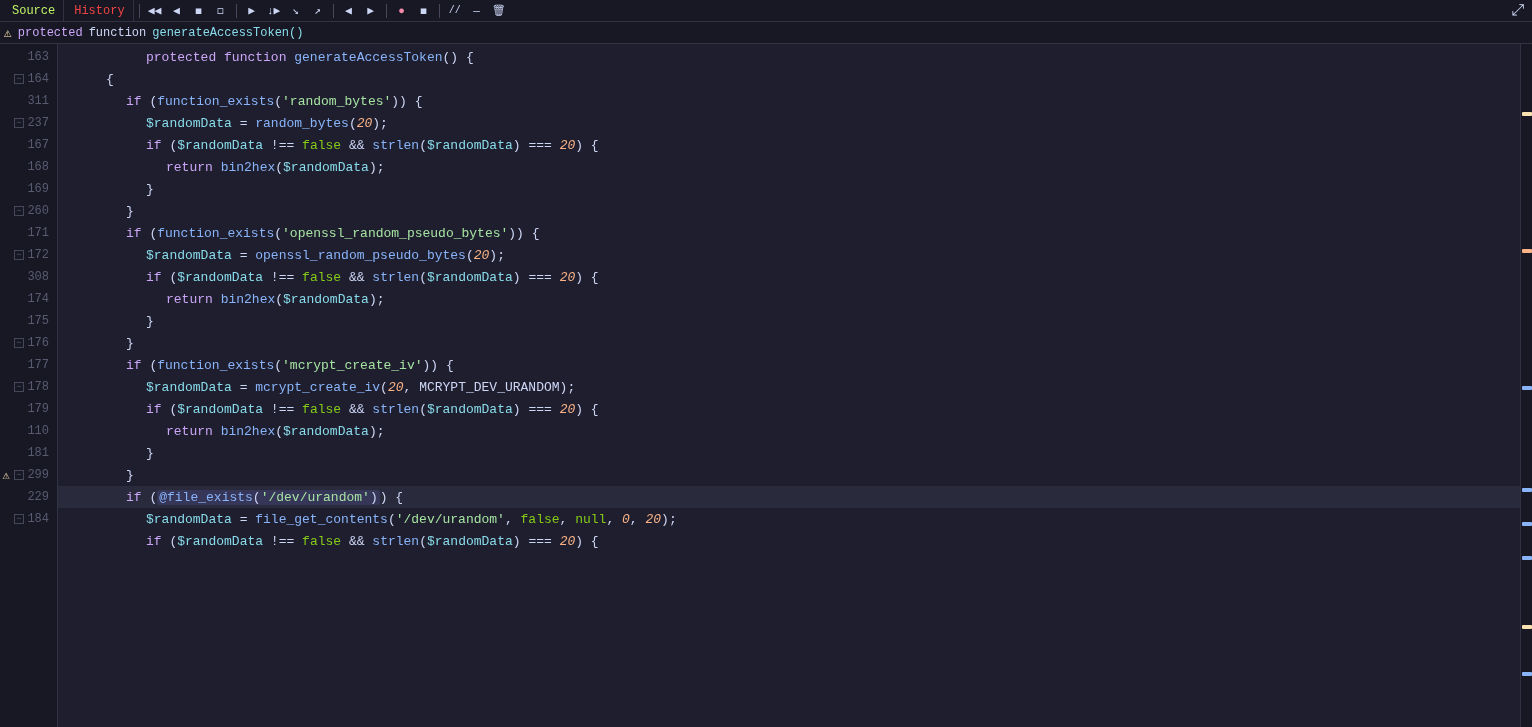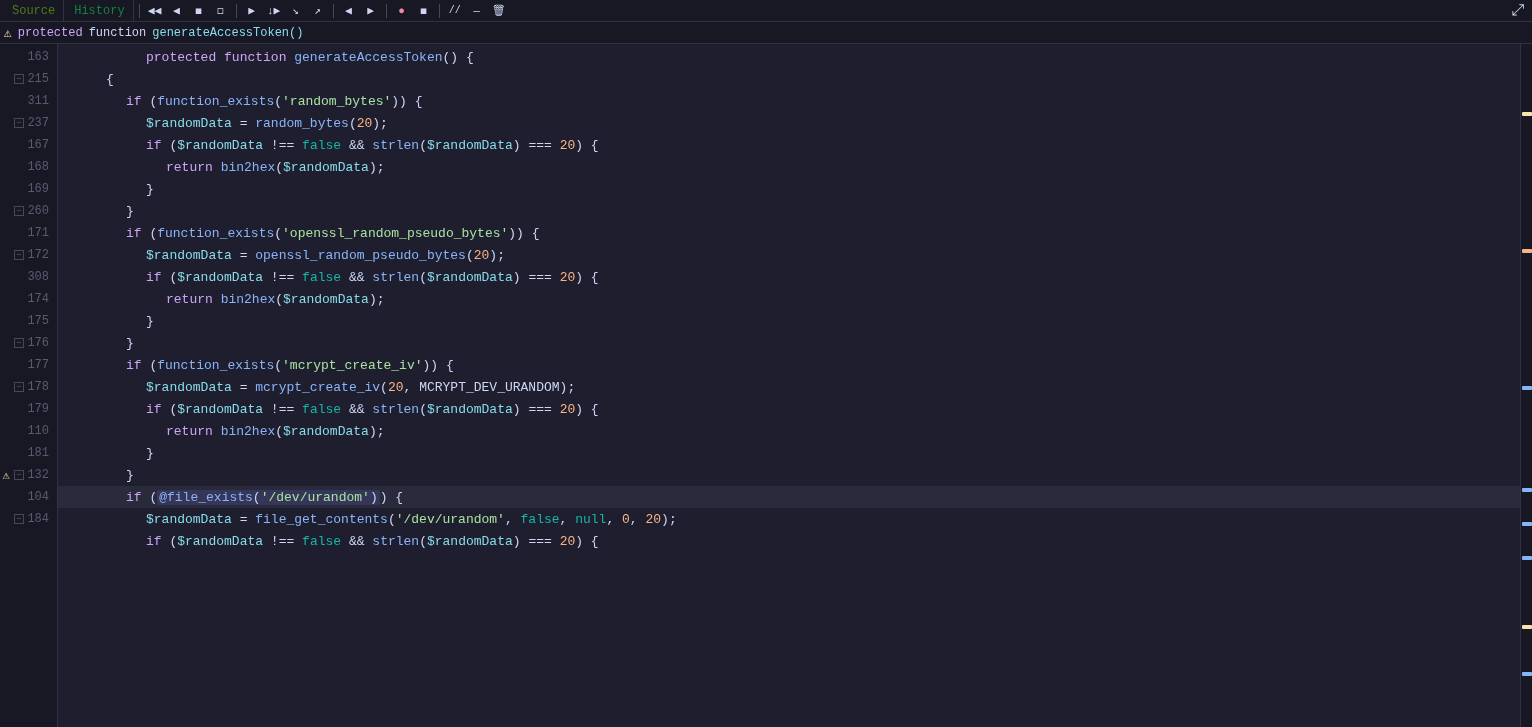--- a/index.html
+++ b/index.html
@@ -41,31 +41,31 @@
       width: 1px;
       height: 14px;
       background: #45475a;
       margin: 0 3px;
     }
     .tab-source {
       height: 22px;
       display: flex;
       align-items: center;
       padding: 0 8px;
-      color: #4d7c0f;
+      color: #bef264;
       font-size: 12px;
       border-right: 1px solid #313244;
       cursor: pointer;
     }
     .tab-history {
       height: 22px;
       display: flex;
       align-items: center;
       padding: 0 8px;
-      color: #15803d;
+      color: #ef4444;
       font-size: 12px;
       border-right: 1px solid #313244;
       cursor: pointer;
     }
 
     
     .info-bar {
       height: 22px;
       background: #181825;
       display: flex;
@@ -158,25 +158,25 @@
     .code-line.highlighted {
       background: #2a2a3d;
     }
 
     
     .kw { color: #cba6f7; } 
     .fn { color: #89b4fa; } 
     .str { color: #a6e3a1; } 
     .var { color: #89dceb; } 
     .op { color: #cdd6f4; } 
-    .num { color: #fab387; } 
+    .num { color: #fab387; font-style: italic; } 
     .punc { color: #cdd6f4; }
     .plain { color: #cdd6f4; }
     .highlight-bg { background: #363659; border-radius: 2px; }
-    .kw2 { color: #14b8a6; } 
+    .kw2 { color: #84cc16; } 
 
     
     .minimap {
       width: 12px;
       background: #181825;
       flex-shrink: 0;
       border-left: 1px solid #313244;
       position: relative;
     }
     .minimap-marker {
@@ -235,21 +235,21 @@
 
     <div class="gutter-row">
       <div class="gutter-warning"></div>
       <div class="fold-marker" style="visibility:hidden;">−</div>
       <div class="line-number">163</div>
     </div>
 
     <div class="gutter-row">
       <div class="gutter-warning"></div>
       <div class="fold-marker open">−</div>
-      <div class="line-number">215</div>
+      <div class="line-number">164</div>
     </div>
 
     <div class="gutter-row">
       <div class="gutter-warning"></div>
       <div class="fold-marker" style="visibility:hidden;">−</div>
       <div class="line-number">311</div>
     </div>
 
     <div class="gutter-row">
       <div class="gutter-warning"></div>
@@ -343,27 +343,27 @@
 
     <div class="gutter-row">
       <div class="gutter-warning"></div>
       <div class="fold-marker" style="visibility:hidden;">−</div>
       <div class="line-number">181</div>
     </div>
 
     <div class="gutter-row">
       <div class="gutter-warning" style="color:#f9e2af;">⚠</div>
       <div class="fold-marker open">−</div>
-      <div class="line-number">132</div>
-    </div>
-
-    <div class="gutter-row">
-      <div class="gutter-warning"></div>
-      <div class="fold-marker" style="visibility:hidden;">−</div>
-      <div class="line-number">104</div>
+      <div class="line-number">299</div>
+    </div>
+
+    <div class="gutter-row">
+      <div class="gutter-warning"></div>
+      <div class="fold-marker" style="visibility:hidden;">−</div>
+      <div class="line-number">229</div>
     </div>
 
     <div class="gutter-row">
       <div class="gutter-warning"></div>
       <div class="fold-marker open">−</div>
       <div class="line-number">184</div>
     </div>
   </div>
 
   <div class="code-area">

